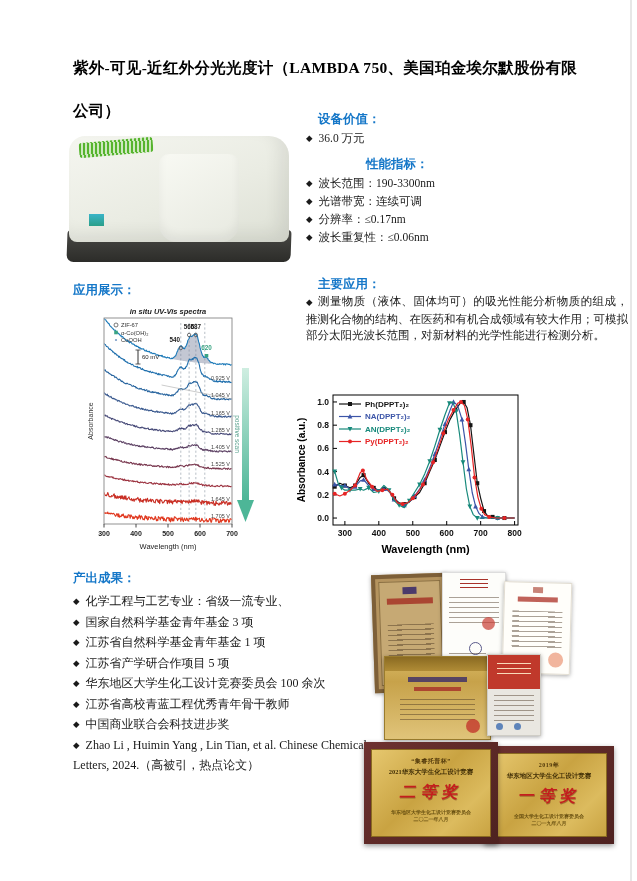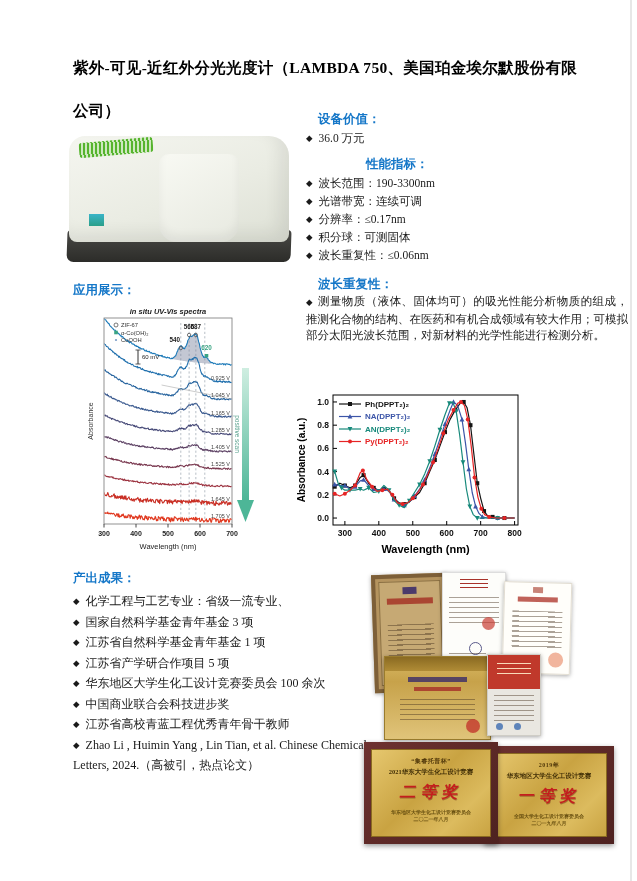--- a/index.html
+++ b/index.html
@@ -82,25 +82,24 @@
   <h3 class="abs bh" style="left:318px;top:111px;text-align:right;">设备价值：</h3>
   <ul class="abs blist l-dev" style="left:306px;top:130px;">
     <li>36.0 万元</li>
   </ul>
 
   <h3 class="abs bh" style="left:318px;top:156px;margin-left:48px;">性能指标：</h3>
   <ul class="abs blist l-perf" style="left:306px;top:175px;">
     <li>波长范围：190-3300nm</li>
     <li>光谱带宽：连续可调</li>
     <li>分辨率：≤0.17nm</li>
-    <li>积分球：可测固体</li>
     <li>波长重复性：≤0.06nm</li>
   </ul>
 
-  <h3 class="abs bh" style="left:318px;top:276px;">波长重复性：</h3>
+  <h3 class="abs bh" style="left:318px;top:276px;">主要应用：</h3>
   <p class="abs p-app" style="left:306px;top:293px;">测量物质（液体、固体均可）的吸光性能分析物质的组成，推测化合物的结构、在医药和有机合成领域有较大作用；可模拟部分太阳光波长范围，对新材料的光学性能进行检测分析。</p>
 
   <h3 class="abs bh" style="left:73px;top:282px;">应用展示：</h3>
 
   <svg id="chart1" style="left:86px;top:306px;" width="180" height="258" viewBox="0 0 180 258">
       <text x="82" y="8" text-anchor="middle" font-size="7.5" font-style="italic" font-weight="bold" fill="#222">in situ UV-Vis spectra</text>
       <rect x="18" y="12" width="128" height="206" fill="none" stroke="#777" stroke-width="0.8"></rect>
       <line x1="94.8" y1="17" x2="94.8" y2="216" stroke="#99a3ad" stroke-width="0.7" stroke-dasharray="2.2,2.2"></line>
       <line x1="103.12" y1="17" x2="103.12" y2="216" stroke="#99a3ad" stroke-width="0.7" stroke-dasharray="2.2,2.2"></line>
       <line x1="109.84" y1="17" x2="109.84" y2="216" stroke="#99a3ad" stroke-width="0.7" stroke-dasharray="2.2,2.2"></line>
@@ -291,22 +290,22 @@
       <text x="12" y="75" text-anchor="middle" font-size="10" font-weight="bold" fill="#000" transform="rotate(-90 12 75)">Absorbance (a.u.)</text>
     </svg>
 
   <h3 class="abs bh" style="left:73px;top:570px;">产出成果：</h3>
   <ul class="abs blist l-out" style="left:73px;top:592px;">
     <li>化学工程与工艺专业：省级一流专业、</li>
     <li>国家自然科学基金青年基金 3 项</li>
     <li>江苏省自然科学基金青年基金 1 项</li>
     <li>江苏省产学研合作项目 5 项</li>
     <li>华东地区大学生化工设计竞赛委员会 100 余次</li>
+    <li>江苏省高校青蓝工程优秀青年骨干教师</li>
     <li>中国商业联合会科技进步奖</li>
-    <li>江苏省高校青蓝工程优秀青年骨干教师</li>
     <li>Zhao Li , Huimin Yang , Lin Tian, et al. Chinese Chemical Letters, 2024.（高被引，热点论文）</li>
   </ul>
 
   <div class="cert c1">
     <div class="inner">
       <div class="logo"></div>
       <div class="t"></div>
       <div class="row" style="left:12%;top:42px;width:76%;height:34px;"></div>
       <div class="seal"></div>
     </div>

